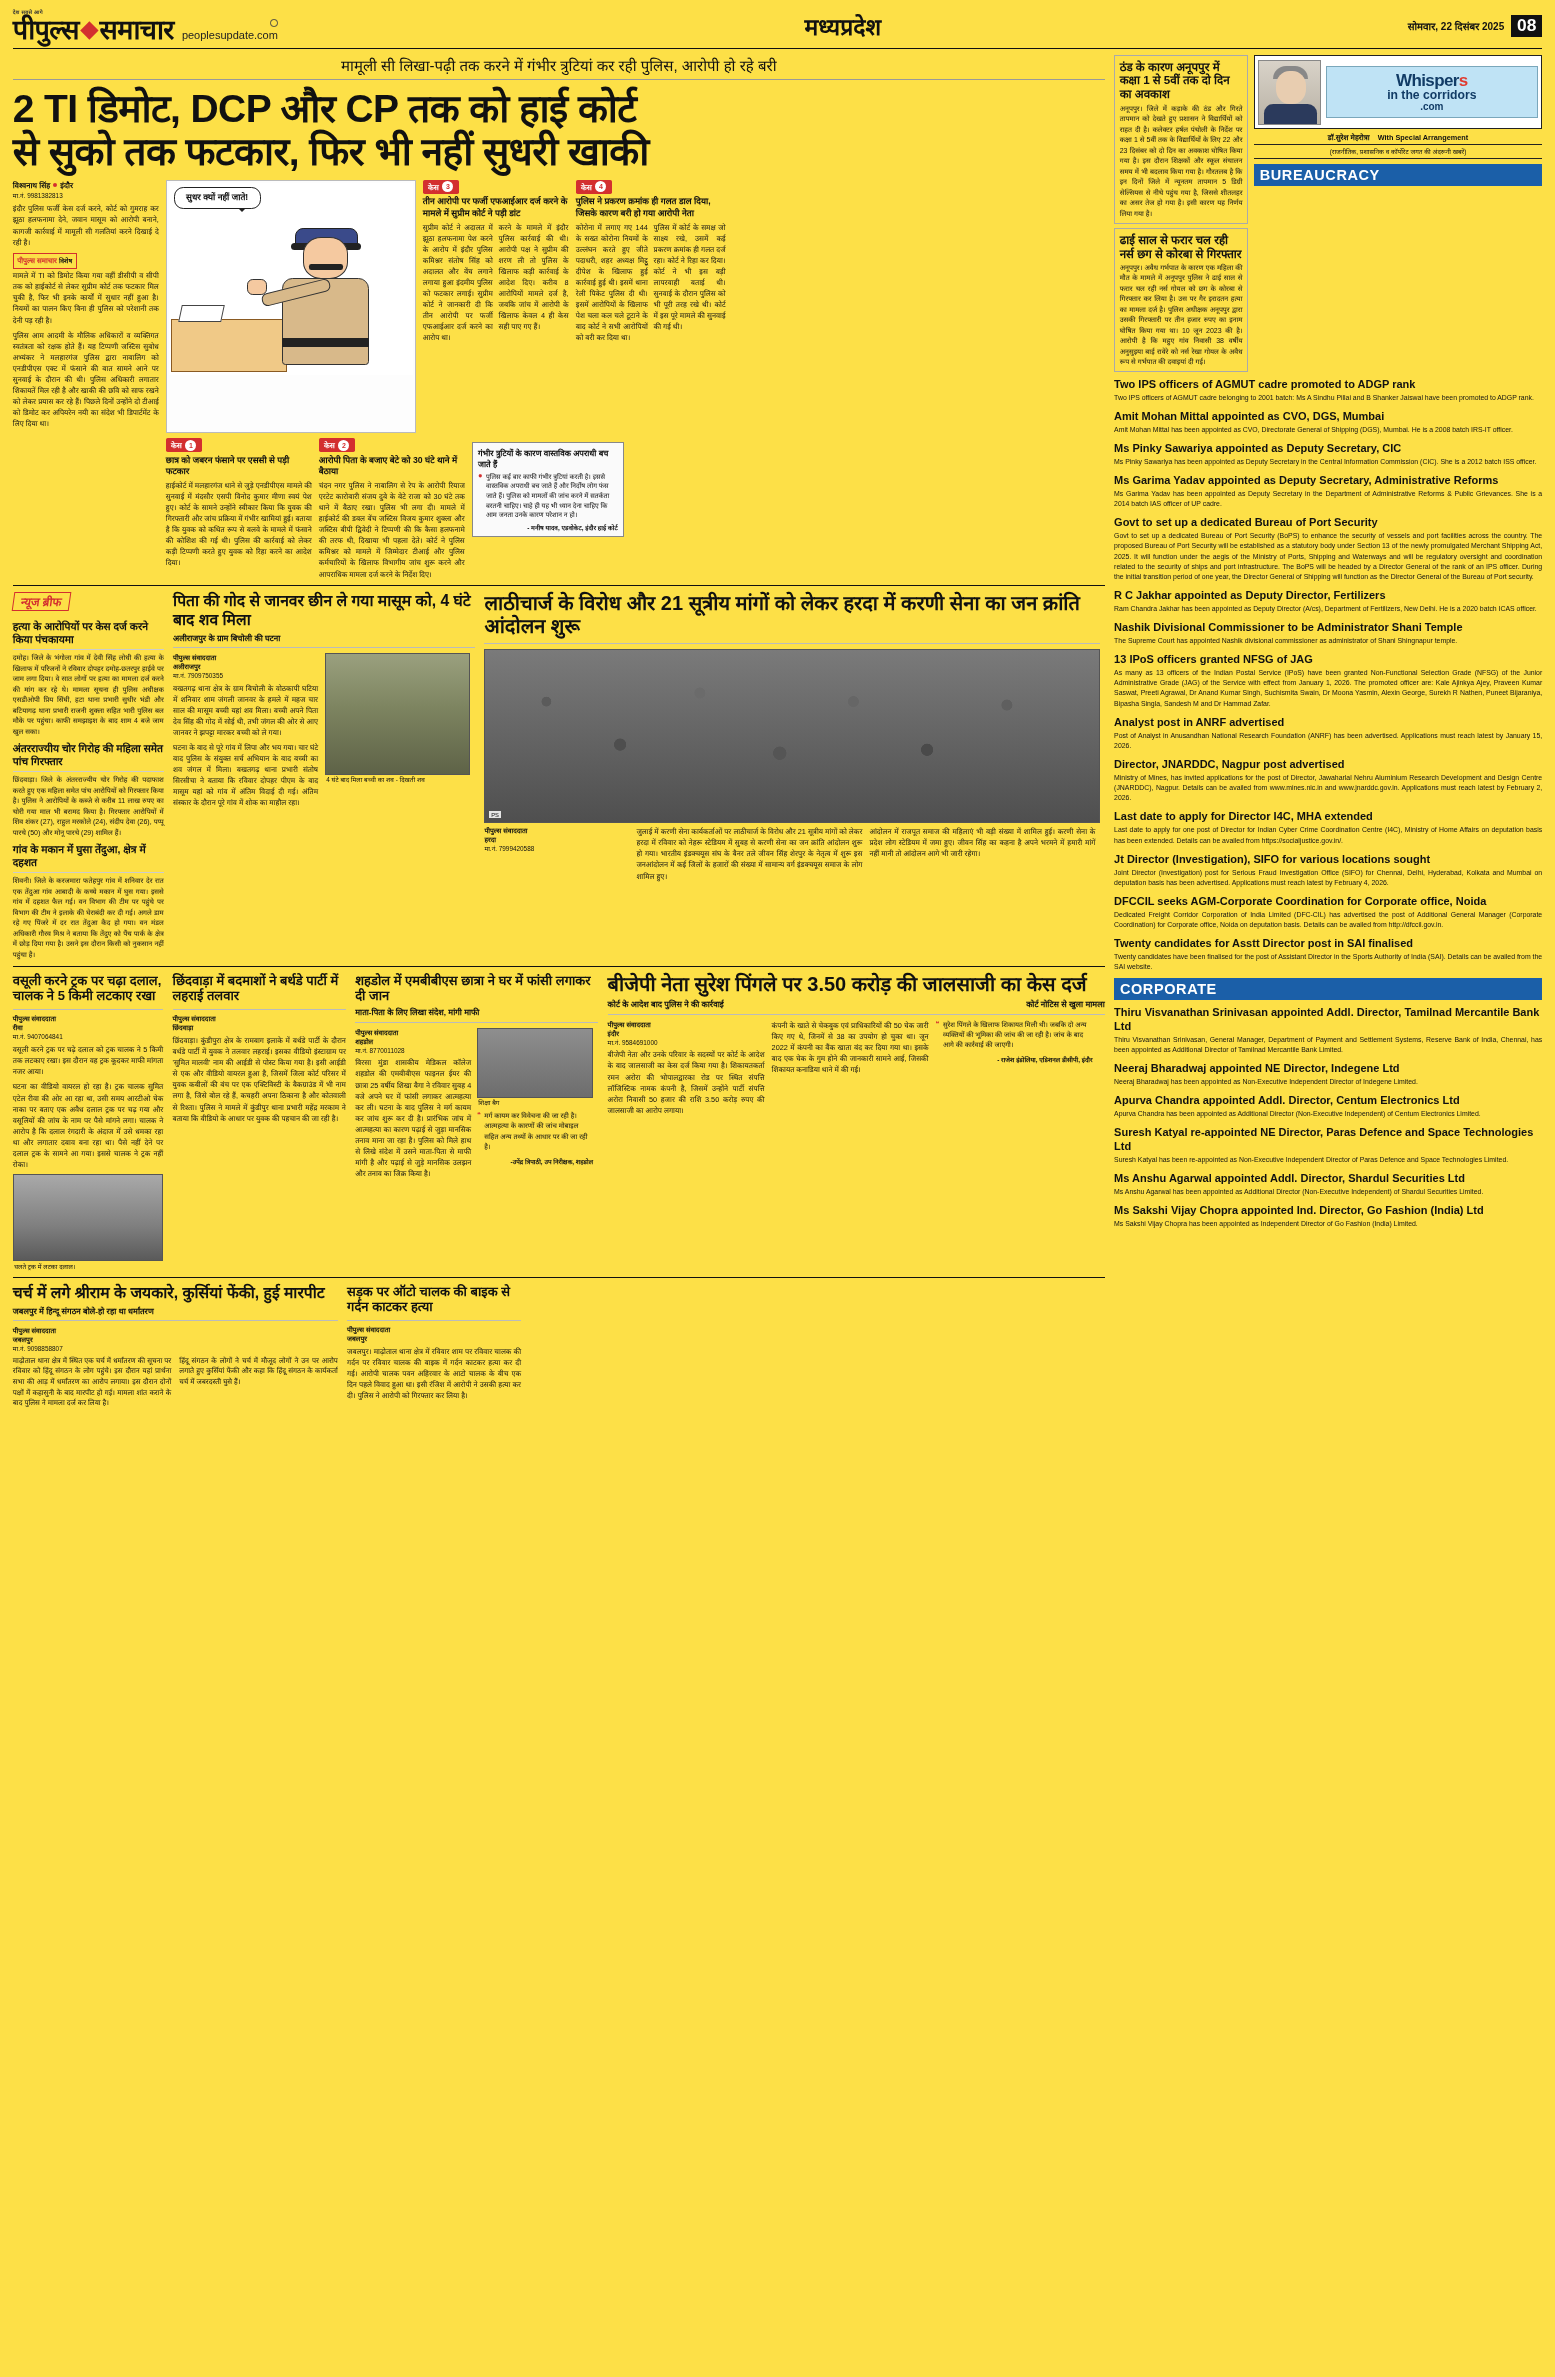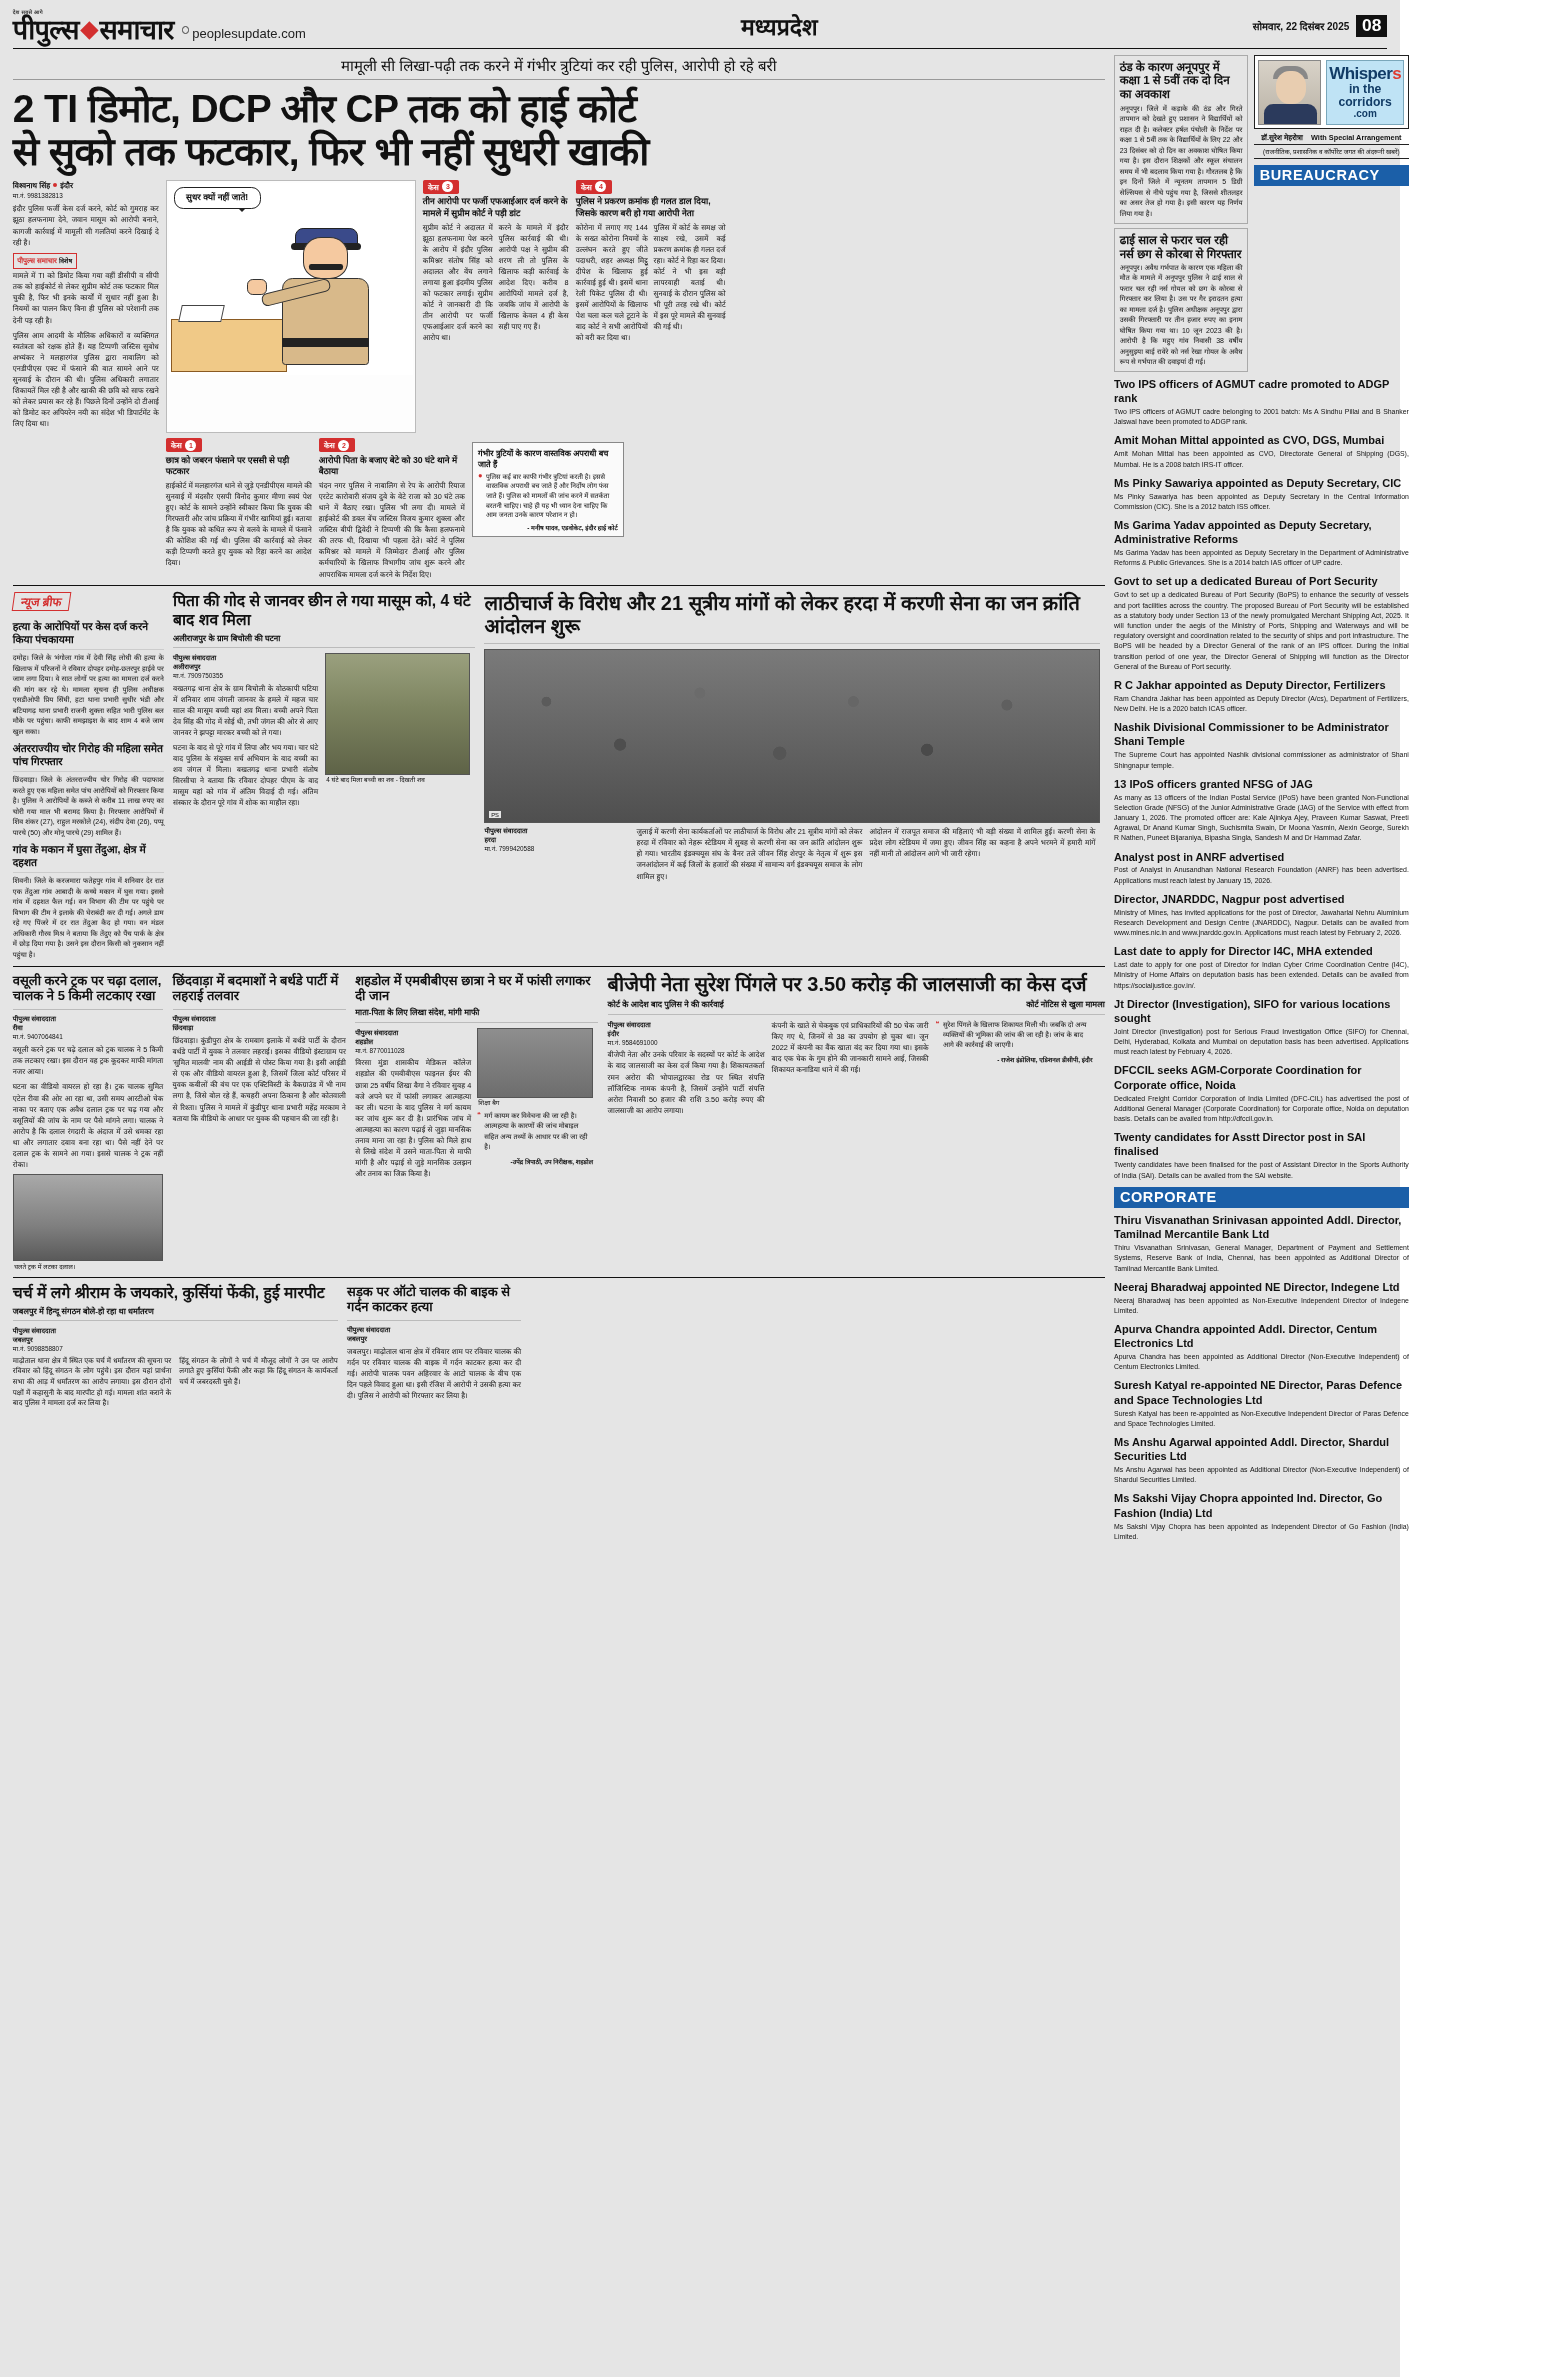--- a/index.html
+++ b/index.html
@@ -4,24 +4,24 @@
 <style>
   * { box-sizing: border-box; }
   html, body { margin:0; padding:0; }
   body {
     width: 1555px;
     background: #ffffff;
     font-family: "Liberation Sans", sans-serif;
     color: #111;
   }
   .page {
-    width: 1400px;
+    width: 1555px;
     min-height: 2377px;
     padding: 8.1px 12.8px 11.6px 12.8px;
-    background: #e5e5e5;
+    background: #fde047;
     position: relative;
   }
 
   
   .masthead {
     display: flex;
     align-items: center;
     justify-content: space-between;
     border-bottom: 1.7px solid #111;
     padding-bottom: 4.6px;
@@ -33,21 +33,21 @@
     font-weight:bold;
   }
   .logo-main {
     font-size: 27px; font-weight: 900; letter-spacing:-0.6px; line-height:1;
     display:flex; align-items:center; gap:2.3px;
   }
   .logo-main .dia {
     display:inline-block; width:12.8px; height:12.8px; background:#d32f2f;
     transform: rotate(45deg); margin:0 1.7px;
   }
-  .logo-url { font-size:13px; color:#222; display:flex; align-items:flex-start; gap:2.9px; padding-bottom:2.3px;}
+  .logo-url { font-size:11px; color:#222; display:flex; align-items:flex-end; gap:2.9px; padding-bottom:2.3px;flex-direction:column;}
   .logo-url .globe {
     width:7.5px;height:7.5px;border:0.9px solid #444;border-radius:50%;display:inline-block;
   }
   .mh-center {
     font-size: 23px; font-weight: 900; letter-spacing:0px;
   }
   .mh-right { display:flex; align-items:center; gap:7px; }
   .mh-date { font-size:10px; font-weight:bold; }
   .mh-pageno {
     background:#111; color:#fff; font-size:17.4px; font-weight:bold;

